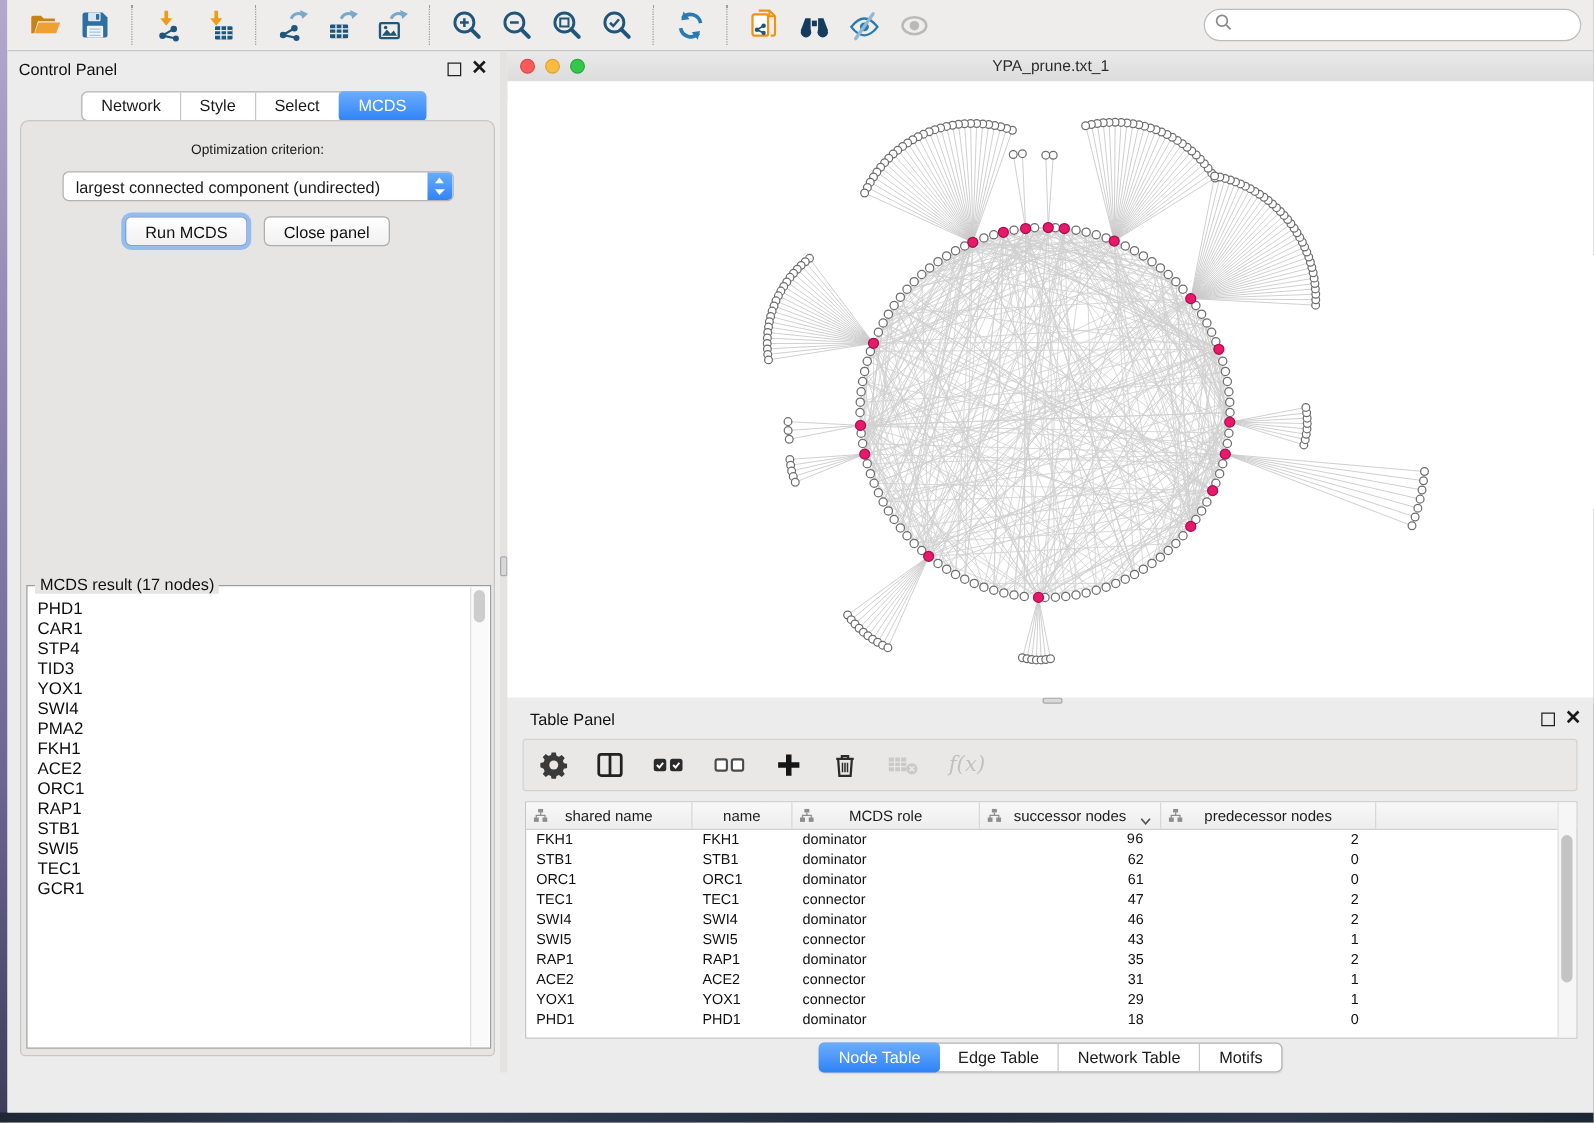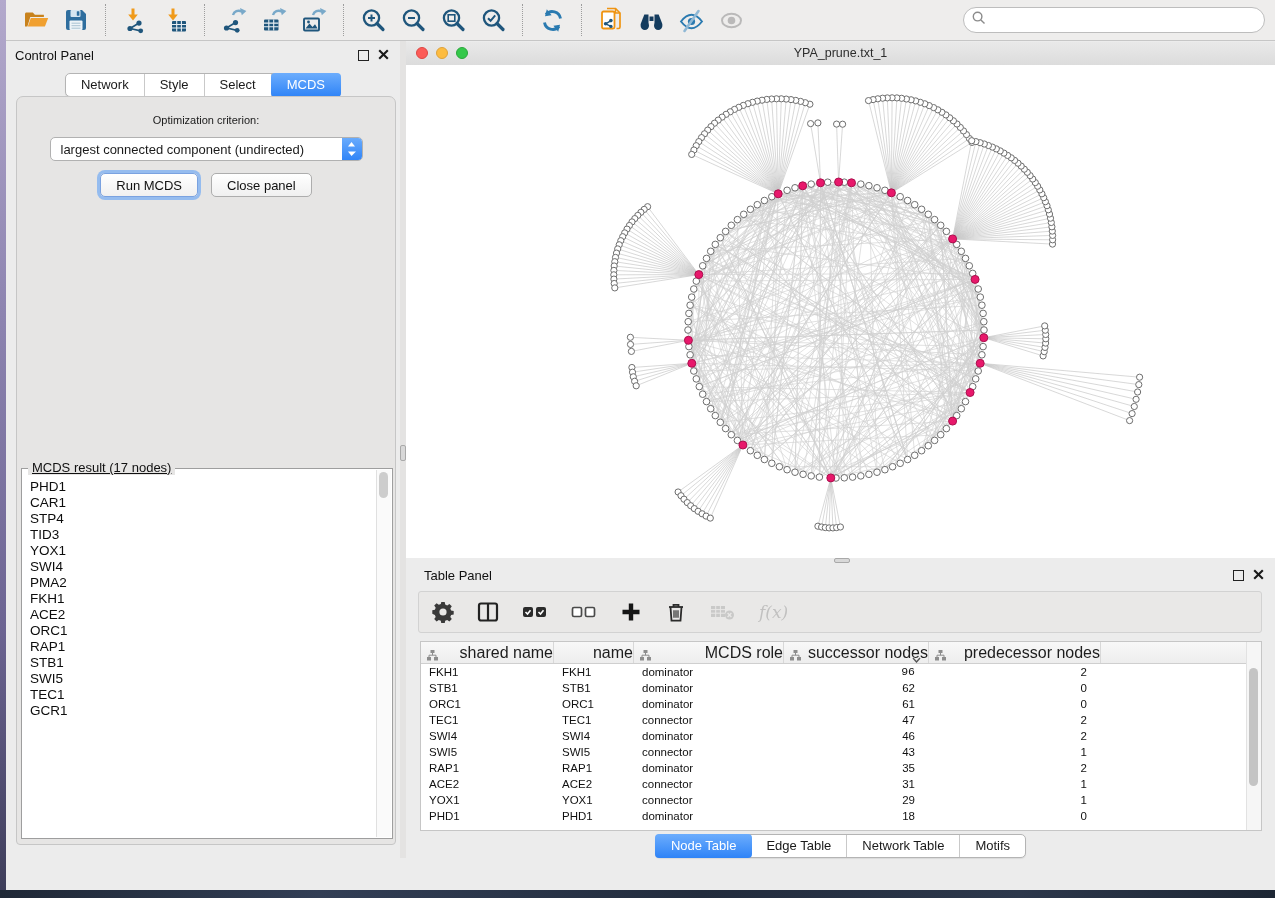--- a/index.html
+++ b/index.html
@@ -43,21 +43,21 @@
     border-radius:5px;display:flex;align-items:center;box-sizing:border-box;overflow:hidden;}
   .dropdown-value{flex:1;font-size:13px;padding-left:10px;white-space:nowrap;}
   .stepper{width:20px;height:24px;background:linear-gradient(#6cadfd,#2e83f7);border-radius:0 4px 4px 0;
     display:flex;align-items:center;justify-content:center;}
   .btn-row{margin-top:12px;display:flex;justify-content:center;gap:13px;}
   .btn{height:24px;padding:0 15px;background:linear-gradient(#ffffff,#f0f0f0);border:1px solid #adadad;
     border-radius:5px;font-size:13px;font-family:"Liberation Sans",sans-serif;color:#111;}
   .btn.focus-ring{box-shadow:0 0 0 3px rgba(106,166,245,.65);border-color:#7aa2e0;}
   .result-group{position:absolute;left:4px;top:371px;width:372px;height:371px;background:#fff;
     border:1px solid #9e9e9e;box-sizing:border-box;}
-  .result-legend{position:absolute;top:-9px;left:6px;background:#e6e5e4;padding:0 4px;font-size:13px;color:#111;text-decoration:underline;}
+  .result-legend{position:absolute;top:-9px;left:6px;background:#e6e5e4;padding:0 4px;font-size:13px;color:#111;}
   .result-list{position:absolute;left:1px;top:1px;right:16px;bottom:1px;overflow:hidden;padding:9px 0 0 7px;}
   .result-item{font-size:13.5px;line-height:16px;color:#0d0d0d;}
   .result-scroll{position:absolute;top:1px;right:1px;bottom:1px;width:14px;background:#fafafa;border-left:1px solid #e0e0e0;}
   .result-scroll .thumb{position:absolute;top:2px;left:2px;width:9px;height:26px;background:#cdcdcd;border-radius:5px;}
 
   
   .vsplit{position:absolute;left:394px;top:41px;width:6px;height:817px;background:#e4e3e2;}
   .vsplit .knob{position:absolute;left:0;top:404px;width:6px;height:16px;background:#d8d8d8;
     border:1px solid #a9a9a9;border-radius:2px;box-sizing:border-box;}
   .hsplit{position:absolute;left:400px;top:558px;width:869px;height:5px;background:#ececec;}
@@ -78,21 +78,21 @@
   
   .tp-header{position:absolute;left:400px;top:562px;width:869px;height:26px;display:flex;align-items:center;}
   .tp-toolbar{position:absolute;left:412px;top:591px;width:844px;height:42px;background:#e9e8e7;
     border:1px solid #d2d2d2;border-radius:3px;display:flex;align-items:center;padding-left:13px;gap:23px;box-sizing:border-box;}
   .tt-icon{display:flex;align-items:center;justify-content:center;height:26px;}
   .tt-icon.disabled{opacity:.5;}
   .fx{font-family:"DejaVu Serif",serif;font-style:italic;font-size:17px;color:#9a9a9a;}
   .tp-table{position:absolute;left:414px;top:641px;width:842px;height:190px;background:#fff;
     border:1px solid #c6c6c6;box-sizing:border-box;}
   .t-head{display:flex;height:21px;background:linear-gradient(#f8f8f8,#ededed);border-bottom:1px solid #cfcfcf;}
-  .t-hcell{position:relative;display:flex;align-items:center;justify-content:flex-end;font-size:16px;color:#1d1d1d;
+  .t-hcell{position:relative;display:flex;align-items:center;justify-content:center;font-size:12px;color:#1d1d1d;
     border-right:1px solid #d8d8d8;box-sizing:border-box;flex:none;}
   .t-hcell .tree{position:absolute;left:6px;top:5px;}
   .t-hcell .sort{position:absolute;right:7px;top:7px;}
   .t-row{display:flex;height:16px;}
   .t-cell{flex:none;font-size:11.5px;line-height:16px;color:#111;box-sizing:border-box;
     white-space:nowrap;overflow:hidden;}
   .t-cell.l{padding-left:8px;}
   .t-cell.r{text-align:right;padding-right:14px;}
   .t-scroll{position:absolute;top:0;right:0;bottom:0;width:14px;background:#f6f6f6;border-left:1px solid #e2e2e2;}
   .t-scroll .thumb{position:absolute;left:2px;top:26px;width:9px;height:118px;background:#c4c4c4;border-radius:5px;}

